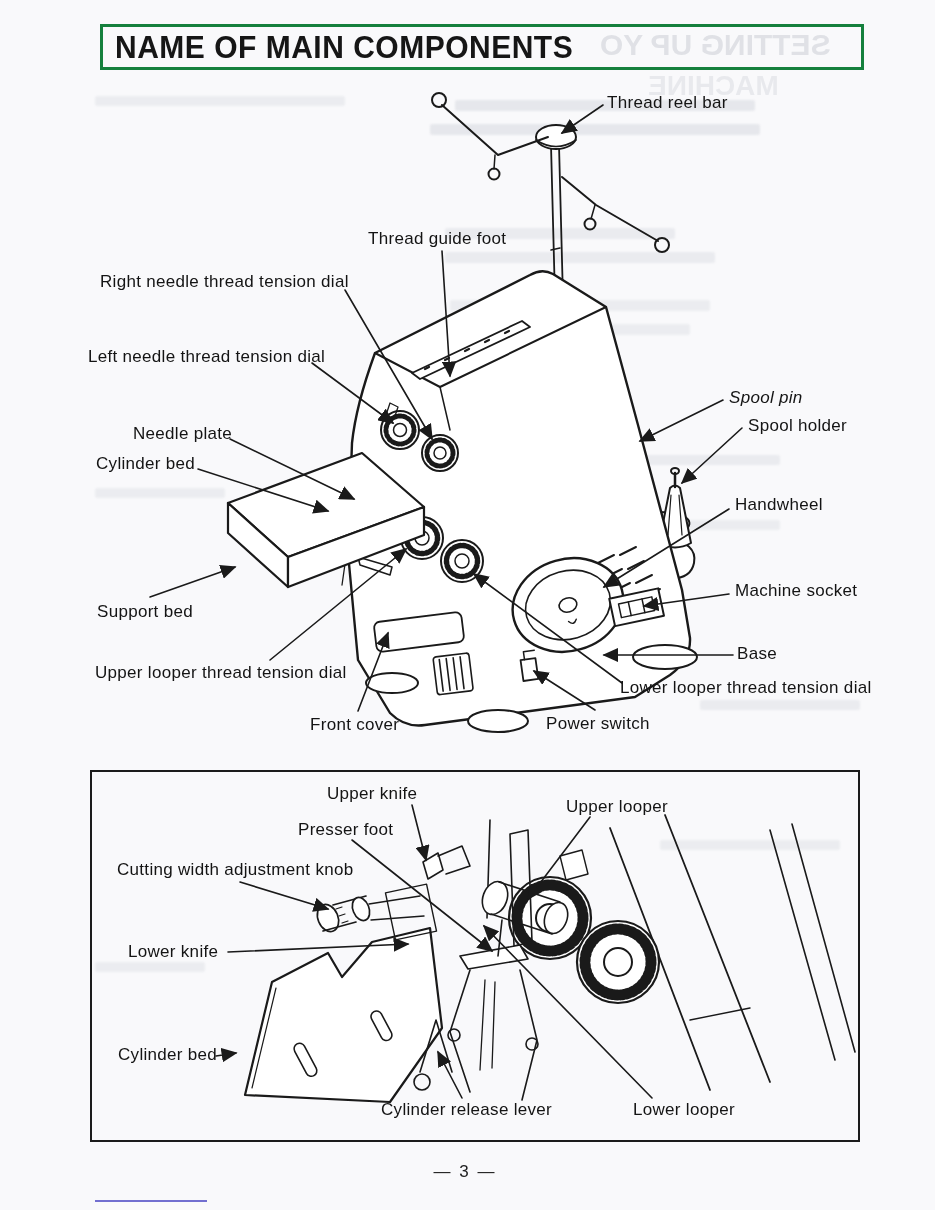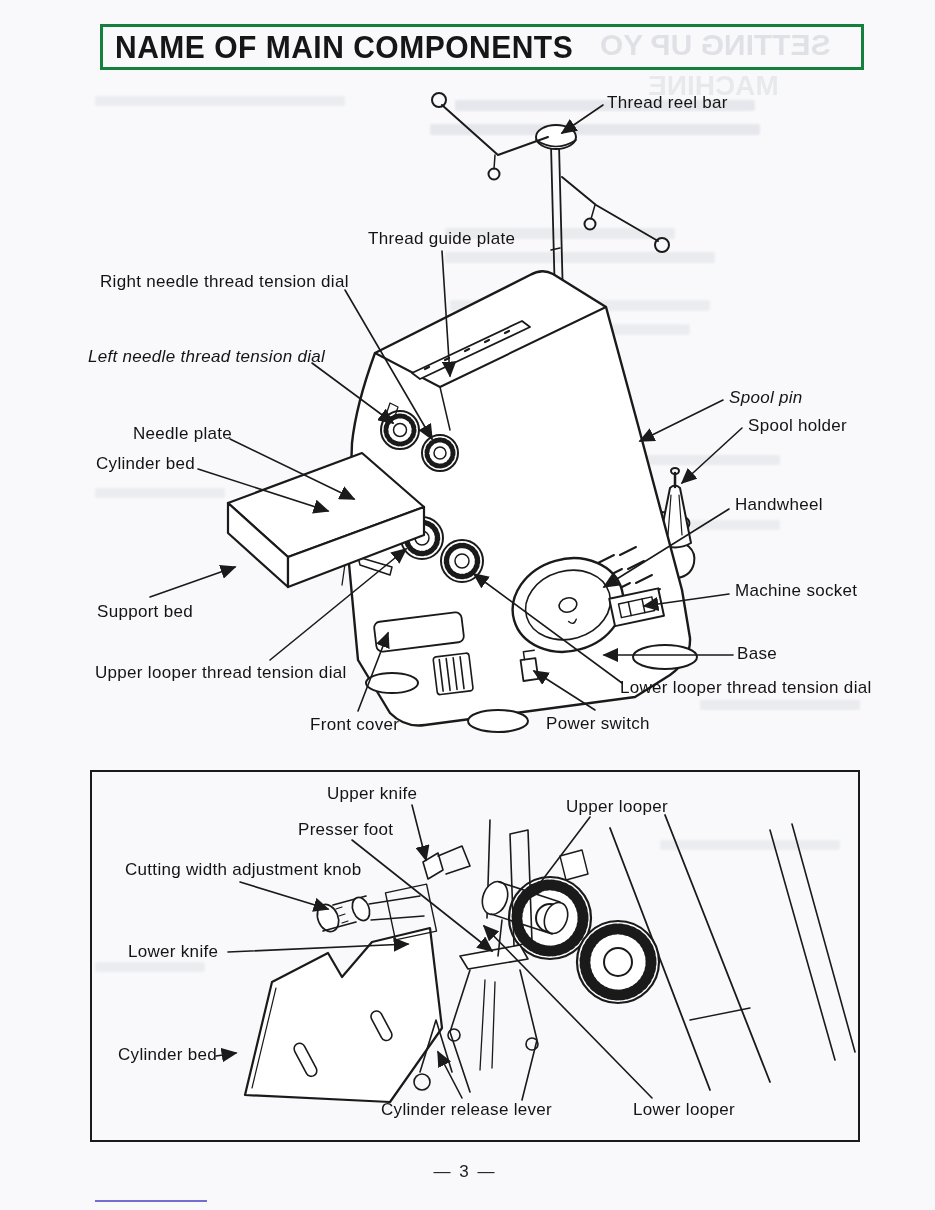--- a/index.html
+++ b/index.html
@@ -214,23 +214,23 @@
         <path d="M639,424 L514,502" marker-end="url(#arw1)"></path>
         <path d="M639,509 L554,521" marker-end="url(#arw1)"></path>
         <path d="M643,570 L514,570" marker-end="url(#arw1)"></path>
         <path d="M532,598 L384,489" marker-end="url(#arw1)"></path>
         <path d="M505,625 L444,586" marker-end="url(#arw1)"></path>
       </g>
     </g>
   </svg>
 
   <div class="lbl" style="left:607px;top:93px;">Thread reel bar</div>
-  <div class="lbl" style="left:368px;top:229px;">Thread guide plate</div>
+  <div class="lbl" style="left:368px;top:229px;">Thread guide foot</div>
   <div class="lbl" style="left:100px;top:272px;">Right needle thread tension dial</div>
-  <div class="lbl" style="left:88px;top:347px;font-style:italic;">Left needle thread tension dial</div>
+  <div class="lbl" style="left:88px;top:347px;">Left needle thread tension dial</div>
   <div class="lbl" style="left:133px;top:424px;">Needle plate</div>
   <div class="lbl" style="left:96px;top:454px;">Cylinder bed</div>
   <div class="lbl" style="left:97px;top:602px;">Support bed</div>
   <div class="lbl" style="left:95px;top:663px;">Upper looper thread tension dial</div>
   <div class="lbl" style="left:310px;top:715px;">Front cover</div>
   <div class="lbl" style="left:729px;top:388px;font-style:italic;">Spool pin</div>
   <div class="lbl" style="left:748px;top:416px;">Spool holder</div>
   <div class="lbl" style="left:735px;top:495px;">Handwheel</div>
   <div class="lbl" style="left:735px;top:581px;">Machine socket</div>
   <div class="lbl" style="left:737px;top:644px;">Base</div>
@@ -311,21 +311,21 @@
         <path d="M126,286 L146,283" marker-end="url(#arw2)"></path>
         <path d="M372,328 L348,282" marker-end="url(#arw2)"></path>
         <path d="M562,328 L394,156" marker-end="url(#arw2)"></path>
       </g>
     </g>
   </svg>
 
   <div class="lbl" style="left:327px;top:784px;">Upper knife</div>
   <div class="lbl" style="left:566px;top:797px;">Upper looper</div>
   <div class="lbl" style="left:264px;top:820px;margin-left:34px;">Presser foot</div>
-  <div class="lbl" style="left:125px;top:860px;">Cutting width adjustment knob</div>
+  <div class="lbl" style="left:117px;top:860px;">Cutting width adjustment knob</div>
   <div class="lbl" style="left:128px;top:942px;">Lower knife</div>
   <div class="lbl" style="left:118px;top:1045px;">Cylinder bed</div>
   <div class="lbl" style="left:381px;top:1100px;">Cylinder release lever</div>
   <div class="lbl" style="left:633px;top:1100px;">Lower looper</div>
 
   <div class="page-number">— 3 —</div>
   <div class="blue-line"></div>
 
 </div>
 

